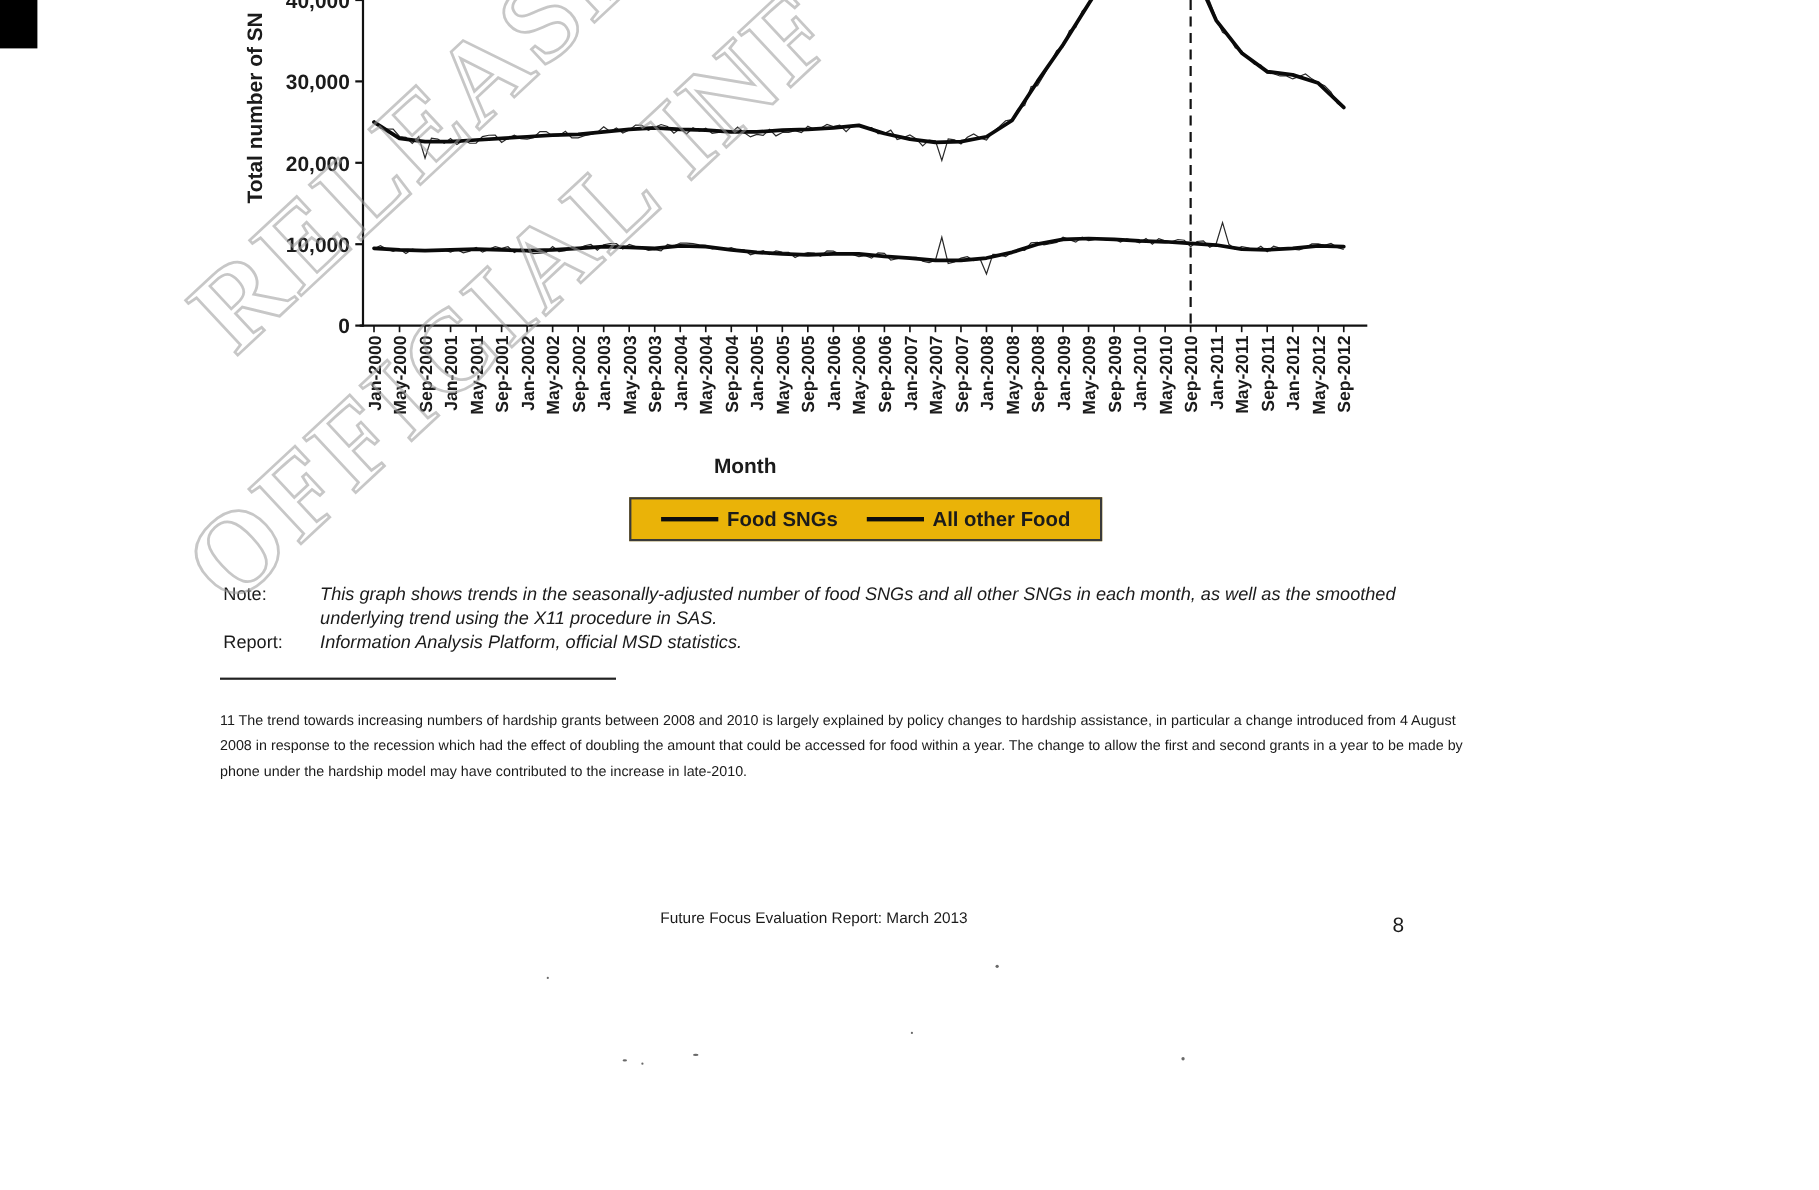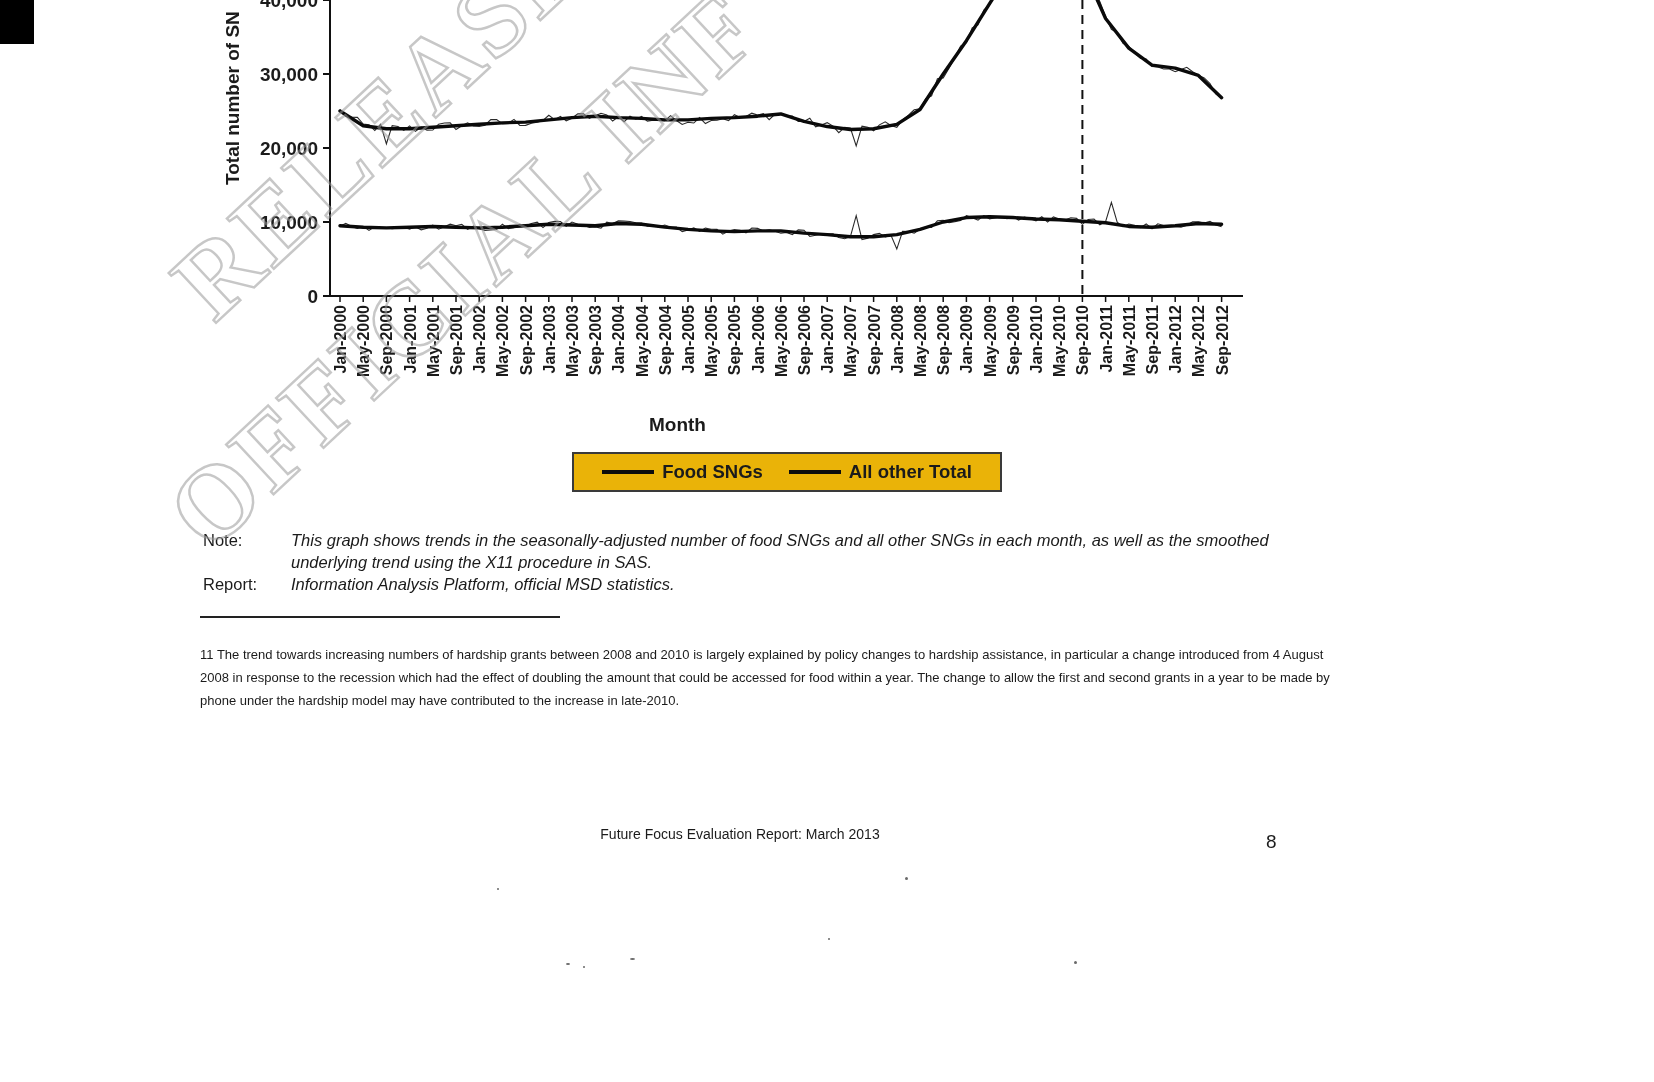--- a/index.html
+++ b/index.html
@@ -181,21 +181,21 @@
   <div class="ylabel">Total number of SN</div>
   <div class="xlabel">Month</div>
 
   <div class="legend">
     <div class="legend-item">
       <span class="legend-line"></span>
       <span>Food SNGs</span>
     </div>
     <div class="legend-item">
       <span class="legend-line"></span>
-      <span>All other Total</span>
+      <span>All other Food</span>
     </div>
   </div>
 
   <div class="note-block">
     <div class="note-row">
       <div class="note-label">Note:</div>
       <div class="note-text">This graph shows trends in the seasonally-adjusted number of food SNGs and all other SNGs in each month, as well as the smoothed underlying trend using the X11 procedure in SAS.</div>
     </div>
     <div class="note-row">
       <div class="note-label">Report:</div>

